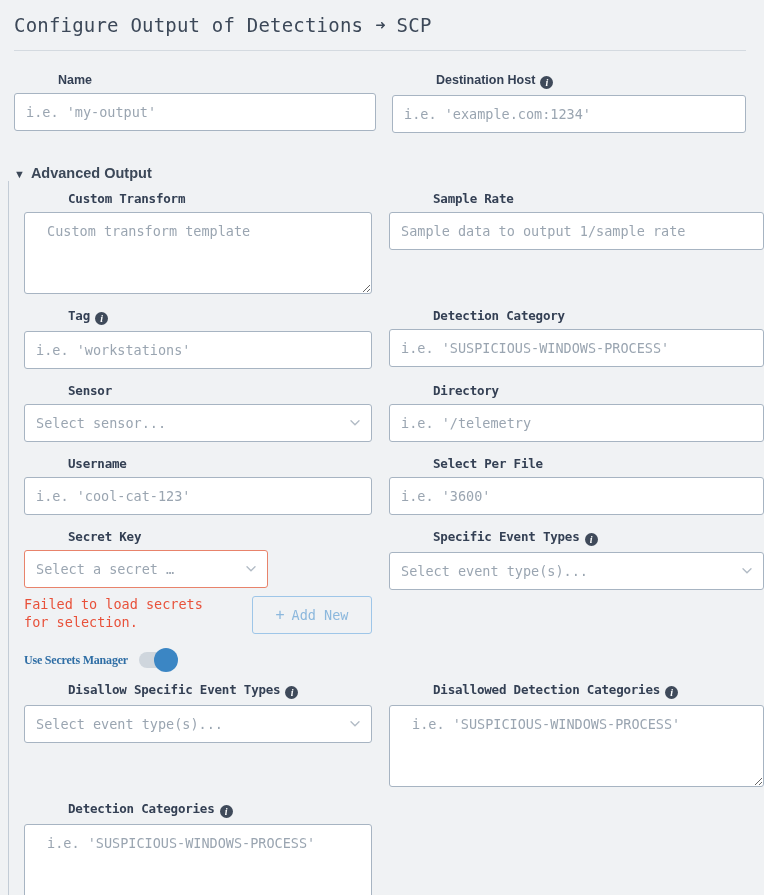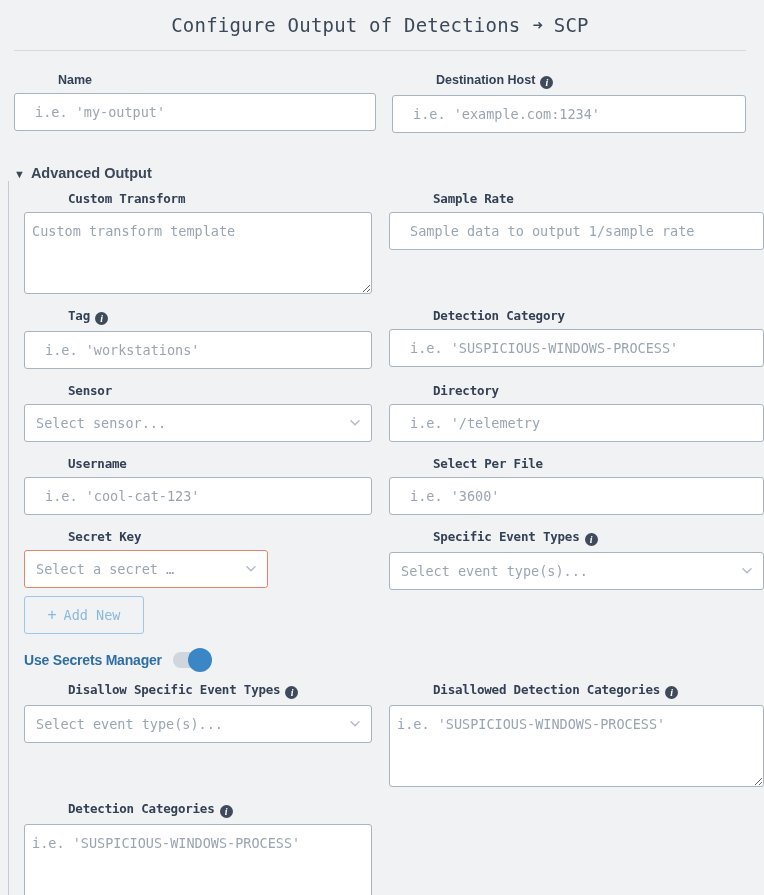--- a/index.html
+++ b/index.html
@@ -26,21 +26,20 @@
   }
   .header-title {
     font-family: "DejaVu Sans Mono", "Liberation Mono", monospace;
     font-size: 19px;
     color: #3c4858;
     letter-spacing: 0.2px;
     white-space: nowrap;
     display: flex;
     align-items: baseline;
     gap: 0;
-    justify-content: center;
   }
   .title-main { }
   .title-arrow {
     display: inline-block;
     margin: 0 11px 0 12px;
     font-size: 17px;
     color: #3c4858;
     transform: translateY(-1px);
   }
   .title-dest { }
@@ -93,27 +92,27 @@
     background: #ffffff;
     border: 1px solid #a7b4c2;
     border-radius: 3px;
     font-family: "DejaVu Sans Mono", "Liberation Mono", monospace;
     font-size: 13.5px;
     color: #3c4858;
     outline: none;
   }
   .inp {
     height: 38px;
-    padding: 0 20px;
+    padding: 0 11px;
   }
   .inp::placeholder { color: #9aa5b1; }
 
   .ta {
     height: 82px;
-    padding: 9px 7px;
+    padding: 9px 22px;
     resize: vertical;
     line-height: 1.35;
   }
   .ta::placeholder { color: #9aa5b1; }
   .ta-tall { height: 82px; }
 
   
   .sel {
     position: relative;
     height: 38px;
@@ -211,22 +210,22 @@
   }
   .addnew-btn .plus { font-size: 15px; line-height: 1; }
 
   .toggle-row {
     display: flex;
     align-items: center;
     gap: 11px;
     margin-top: 18px;
   }
   .toggle-label {
-    font-family: Liberation Sans, sans-serif;
-    font-size: 14px;
+    font-family: Liberation Serif, serif;
+    font-size: 12px;
     font-weight: 700;
     color: #2f6ea5;
     letter-spacing: -0.2px;
   }
   .switch {
     position: relative;
     width: 38px;
     height: 16px;
     border-radius: 8px;
     background: #cfd6dd;
@@ -333,20 +332,21 @@
         <div class="sel error narrow-sel">
           <span>Select a secret …</span>
           <span class="caret">
             <svg viewBox="0 0 12 12" width="12" height="12">
                 <path d="M2 4.3 L6 8.3 L10 4.3" fill="none" stroke="#b3bcc6" stroke-width="1.4" stroke-linecap="round"></path>
               </svg>
           </span>
         </div>
 
         <div class="secret-row">
+          <div class="err-text">Failed to load secrets for selection.</div>
           <div class="addnew-btn">
             <span class="plus">+</span>
             <span>Add New</span>
           </div>
         </div>
 
         <div class="toggle-row">
           <span class="toggle-label">Use Secrets Manager</span>
           <div class="switch">
             <div class="knob"></div>

